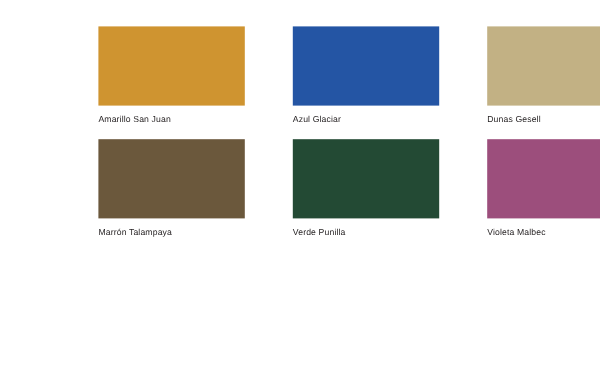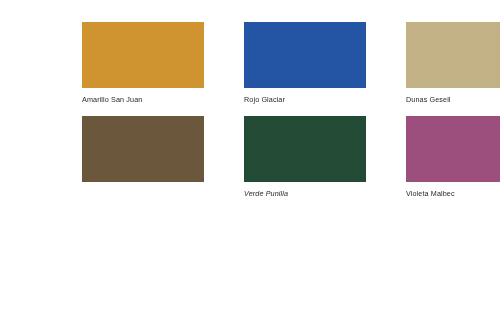--- a/index.html
+++ b/index.html
@@ -56,37 +56,38 @@
 <div id="palette-page" style="background: rgb(255, 255, 255);">
   <div class="palette-grid">
 
     <div class="swatch-cell">
       <span class="swatch-chip" style="background-color: rgb(207, 148, 48);"></span>
       <span class="swatch-label" style="color: rgb(35, 31, 32);">Amarillo San Juan</span>
     </div>
 
     <div class="swatch-cell">
       <span class="swatch-chip" style="background-color: rgb(36, 85, 164);"></span>
-      <span class="swatch-label" style="color: rgb(35, 31, 32);">Rojo Glaciar</span>
+      <span class="swatch-label" style="color: rgb(35, 31, 32);">Azul Glaciar</span>
     </div>
 
     <div class="swatch-cell">
       <span class="swatch-chip" style="background-color: rgb(194, 177, 132);"></span>
       <span class="swatch-label" style="color: rgb(35, 31, 32);">Dunas Gesell</span>
     </div>
 
     <div class="swatch-cell">
       <span class="swatch-chip" style="background-color: rgb(107, 88, 60);"></span>
+      <span class="swatch-label" style="color: rgb(35, 31, 32);">Marrón Talampaya</span>
     </div>
 
 
 
     <div class="swatch-cell">
       <span class="swatch-chip" style="background-color: rgb(35, 74, 52);"></span>
-      <span class="swatch-label" style="color: rgb(35, 31, 32); font-style: italic;">Verde Punilla</span>
+      <span class="swatch-label" style="color: rgb(35, 31, 32);">Verde Punilla</span>
     </div>
 
     <div class="swatch-cell">
       <span class="swatch-chip" style="background-color: rgb(156, 78, 124);"></span>
       <span class="swatch-label" style="color: rgb(35, 31, 32);">Violeta Malbec</span>
     </div>
 
   </div>
 </div>
 

